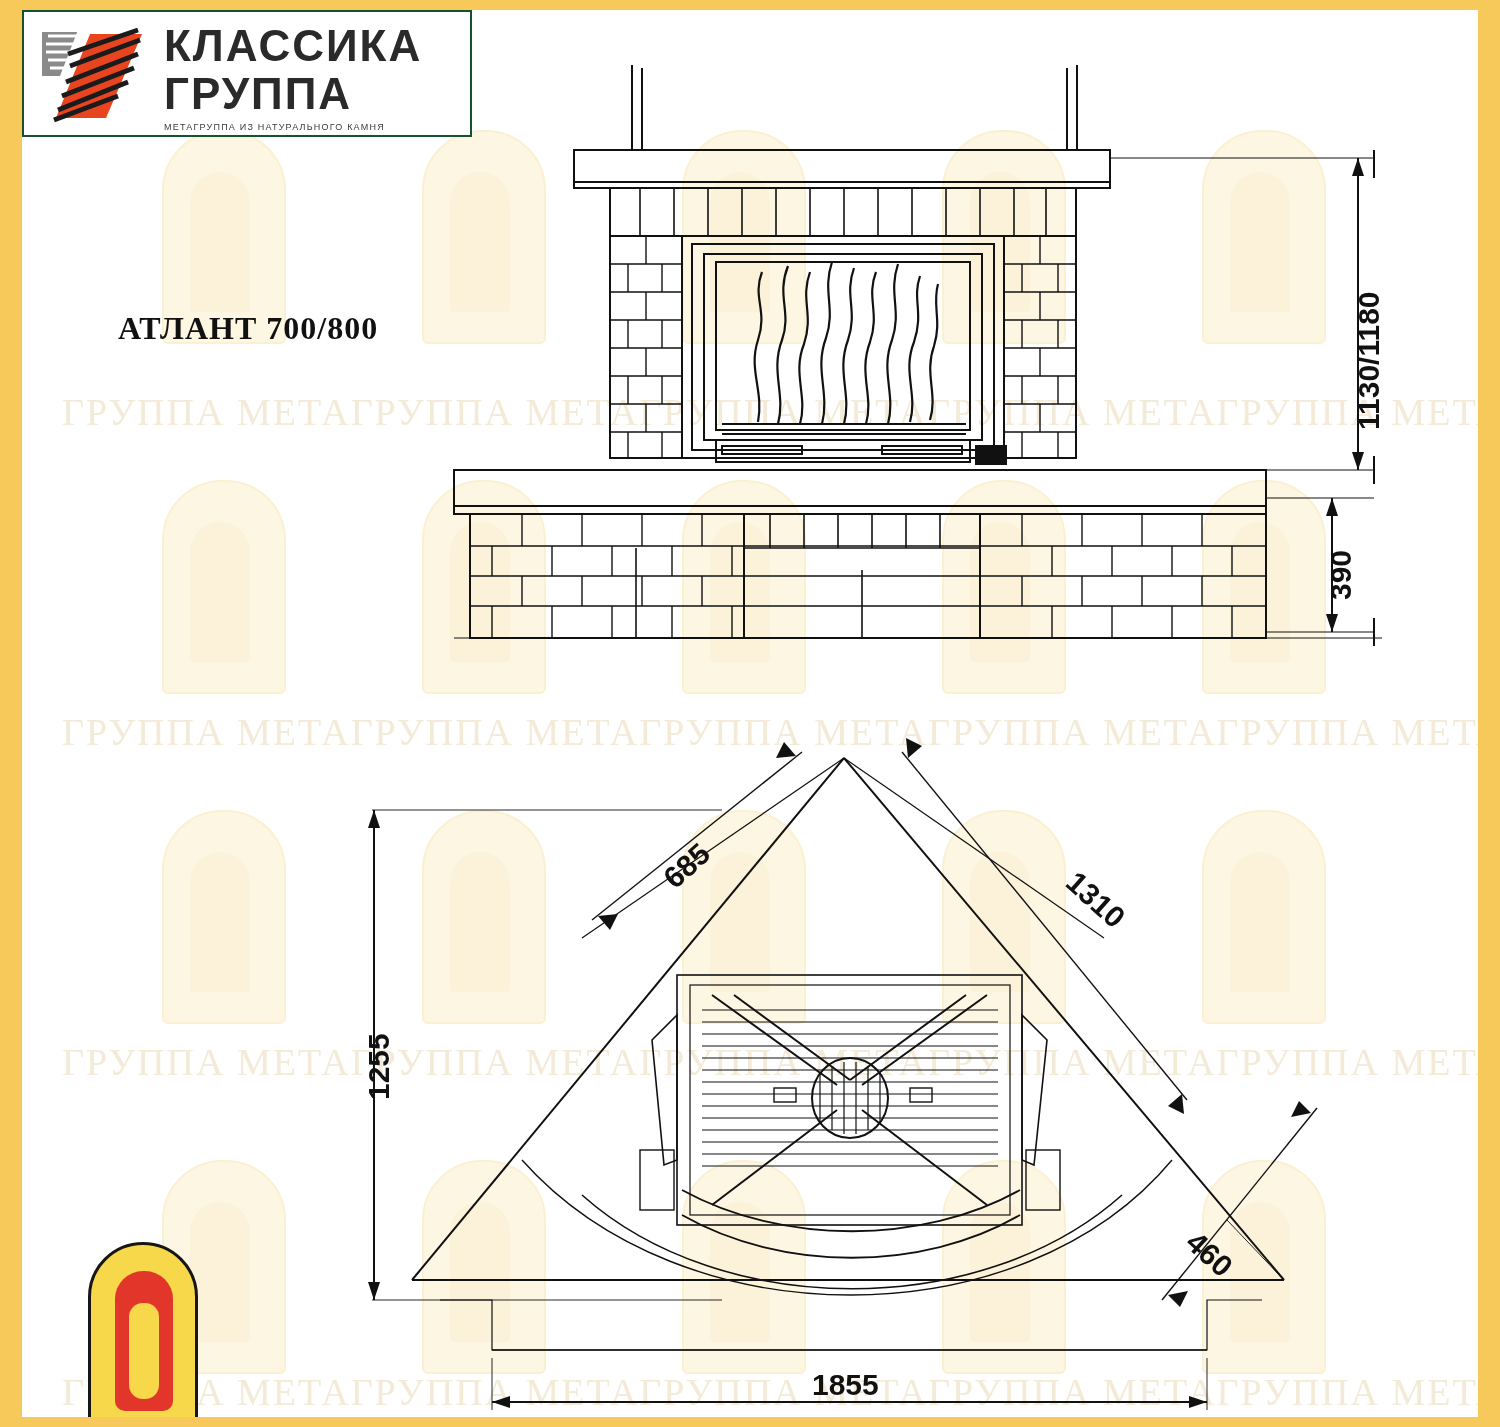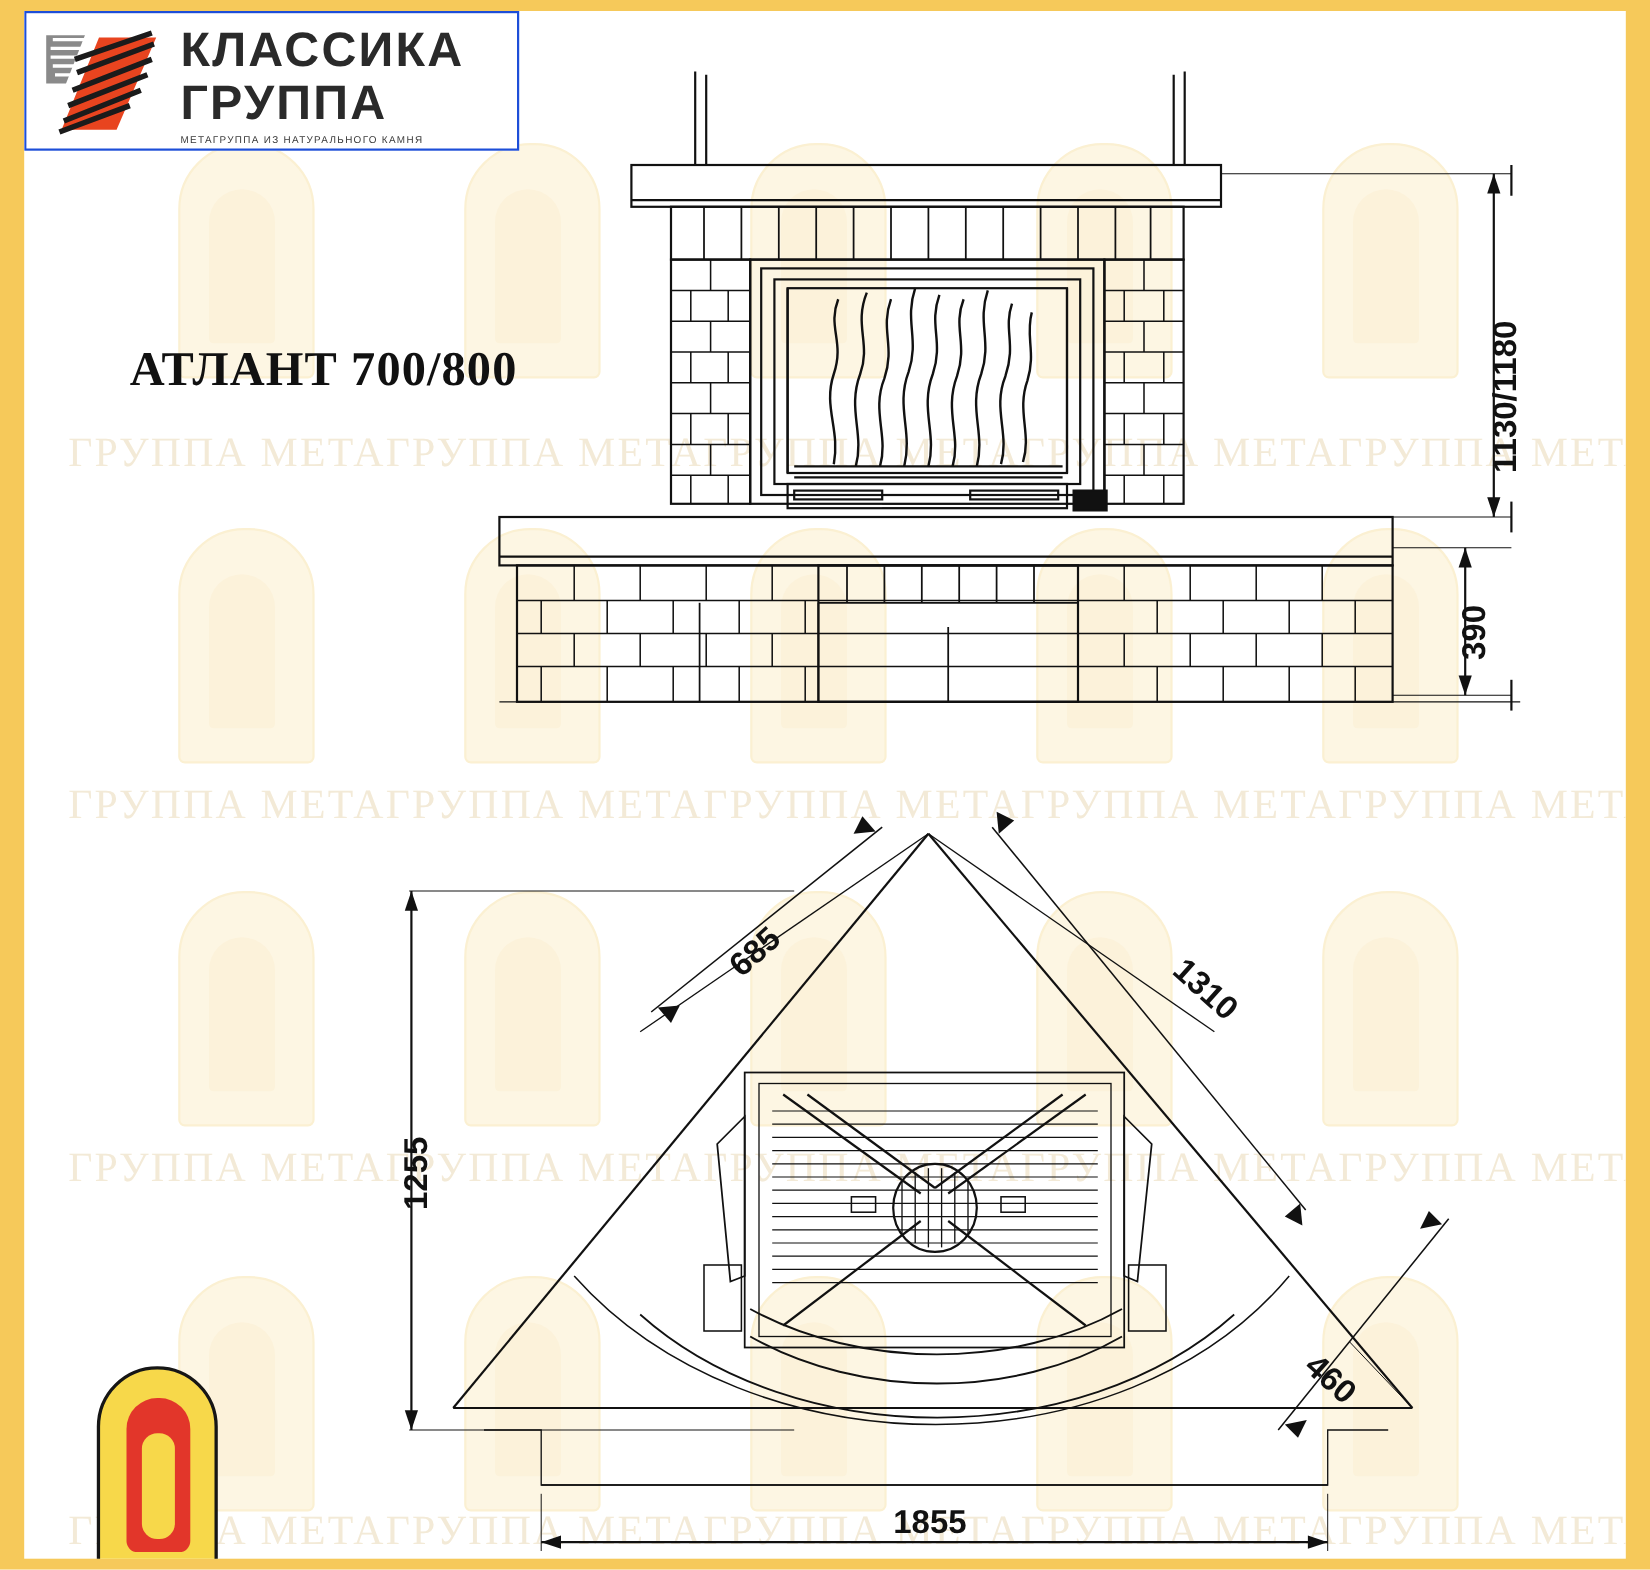--- a/index.html
+++ b/index.html
@@ -64,21 +64,21 @@
     font-weight: 400;
   }
   
   #logo-box {
     position: absolute;
     left: 0px;
     top: 0px;
     width: 450px;
     height: 127px;
     background: #ffffff;
-    border: 2px solid #1d4ed8;
+    border: 2px solid #14532d;
     box-sizing: border-box;
   }
   #logo-mark {
     position: absolute;
     left: 14px;
     top: 14px;
     width: 120px;
     height: 100px;
   }
   #logo-text {
@@ -102,21 +102,21 @@
     color: #3a3a3a;
     margin-top: 4px;
   }
   
   #model-title {
     position: absolute;
     left: 96px;
     top: 300px;
     font-family: "Liberation Serif", serif;
     font-weight: bold;
-    font-size: 44px;
+    font-size: 32px;
     letter-spacing: 1px;
     color: #111111;
     white-space: nowrap;
   }
   
   #drawing {
     position: absolute;
     left: 0;
     top: 0;
   }

